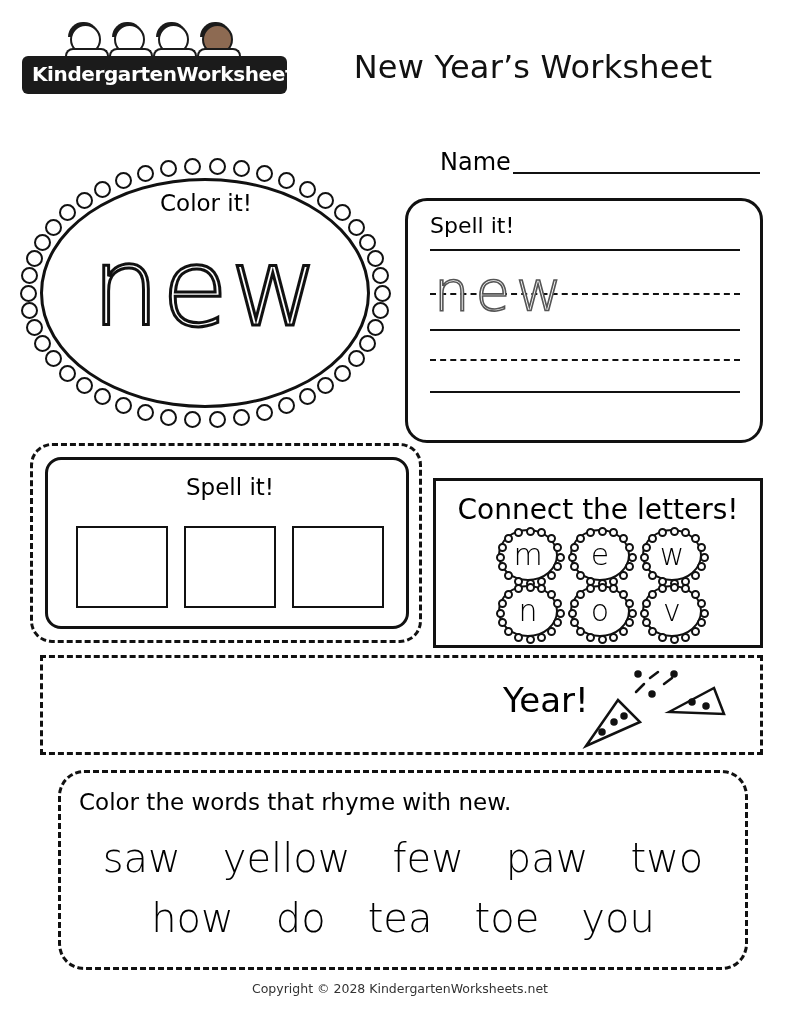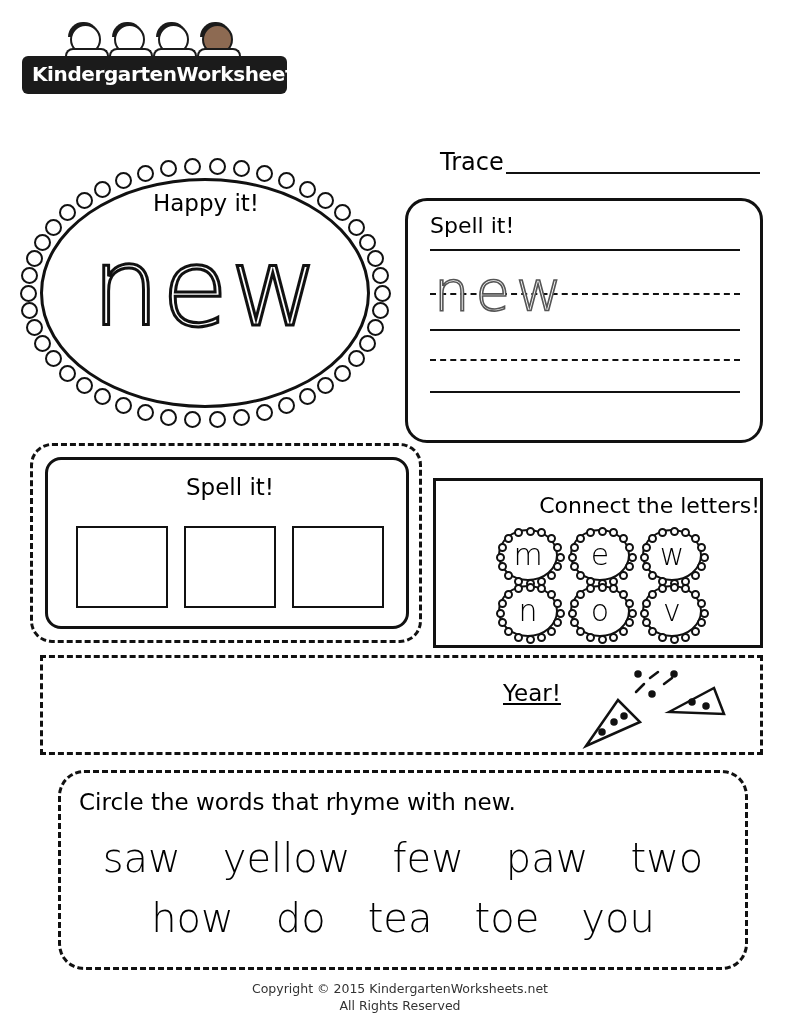--- a/index.html
+++ b/index.html
@@ -266,22 +266,22 @@
     width: 330px;
     height: 170px;
     border: 3px solid #111;
     box-sizing: border-box;
   }
   #connect-label {
     position: absolute;
     left: 0;
     top: 12px;
     width: 324px;
-    text-align: right;
-    font-size: 22px;
+    text-align: center;
+    font-size: 28px;
   }
   .letter-bubble {
     position: absolute;
     width: 60px;
     height: 52px;
     border: 2.5px solid #111;
     border-radius: 50%;
     box-sizing: border-box;
     background: #fff;
     text-align: center;
@@ -311,22 +311,21 @@
     position: absolute;
     left: 222px;
     top: 22px;
     width: 226px;
     height: 48px;
   }
   #year-text {
     position: absolute;
     left: 460px;
     top: 22px;
-    font-size: 23px;
-    text-decoration: underline;
+    font-size: 34px;
   }
   #party-art {
     position: absolute;
     right: 16px;
     top: 8px;
     width: 170px;
     height: 84px;
   }
 
   
@@ -396,30 +395,31 @@
         </div>
       <div class="kid dark" style="left:140px;">
           <div class="hair"></div>
           <div class="head"></div>
           <div class="body"></div>
         </div>
     </div>
     <div id="logo-bar">KindergartenWorksheets.net</div>
   </div>
 
+  <div id="worksheet-title">New Year’s Worksheet</div>
 </div>
 
 <div id="name-row">
-  <span id="name-label">Trace</span>
+  <span id="name-label">Name</span>
   <span id="name-line"></span>
 </div>
 
 <div id="color-it">
   <div id="color-oval"></div>
-  <div id="color-it-label">Happy it!</div>
+  <div id="color-it-label">Color it!</div>
   <div id="color-word">new</div>
 <div class="scallop-dot" style="left: 351.5px; top: 116.5px;"></div>
     <div class="scallop-dot" style="left: 349.851px; top: 133.793px;"></div>
     <div class="scallop-dot" style="left: 344.936px; top: 150.764px;"></div>
     <div class="scallop-dot" style="left: 336.846px; top: 167.097px;"></div>
     <div class="scallop-dot" style="left: 325.732px; top: 182.487px;"></div>
     <div class="scallop-dot" style="left: 311.801px; top: 196.648px;"></div>
     <div class="scallop-dot" style="left: 295.312px; top: 209.316px;"></div>
     <div class="scallop-dot" style="left: 276.572px; top: 220.255px;"></div>
     <div class="scallop-dot" style="left: 255.932px; top: 229.261px;"></div>
@@ -505,33 +505,32 @@
       <circle cx="132" cy="40" r="2.5" fill="#111"></circle>
       <path d="M62 26 L70 18 M76 12 L84 6 M90 18 L98 12" stroke-linecap="round"></path>
       <circle cx="78" cy="28" r="2.5" fill="#111"></circle>
       <circle cx="100" cy="8" r="2.5" fill="#111"></circle>
       <circle cx="64" cy="8" r="2.5" fill="#111"></circle>
     </g>
   </svg>
 </div>
 
 <div id="rhyme">
-  <div id="rhyme-instruction">Circle the words that rhyme with new.</div>
+  <div id="rhyme-instruction">Color the words that rhyme with new.</div>
   <div class="rhyme-row" id="rhyme-row-2">
     <span>how</span>
     <span>do</span>
     <span>tea</span>
     <span>toe</span>
     <span>you</span>
   </div>
   <div class="rhyme-row" id="rhyme-row-1">
     <span>saw</span>
     <span>yellow</span>
     <span>few</span>
     <span>paw</span>
     <span>two</span>
   </div>
 </div>
 
 <div id="footer">
-  <div>Copyright © 2015 KindergartenWorksheets.net</div>
-  <div>All Rights Reserved</div>
+  <div>Copyright © 2028 KindergartenWorksheets.net</div>
 </div>
 
 </body></html>

